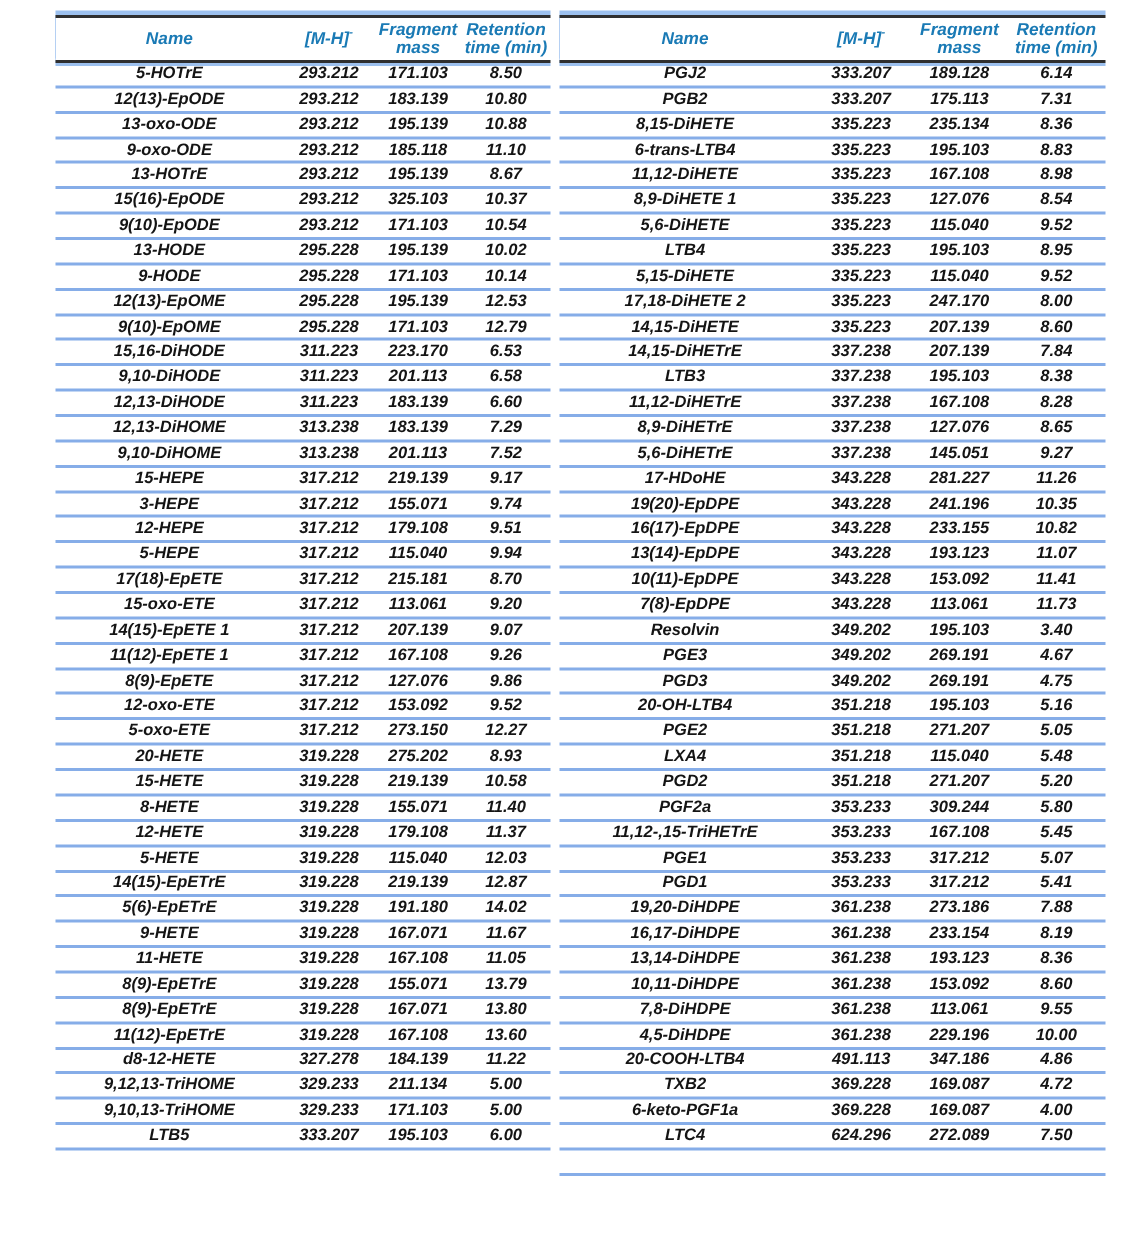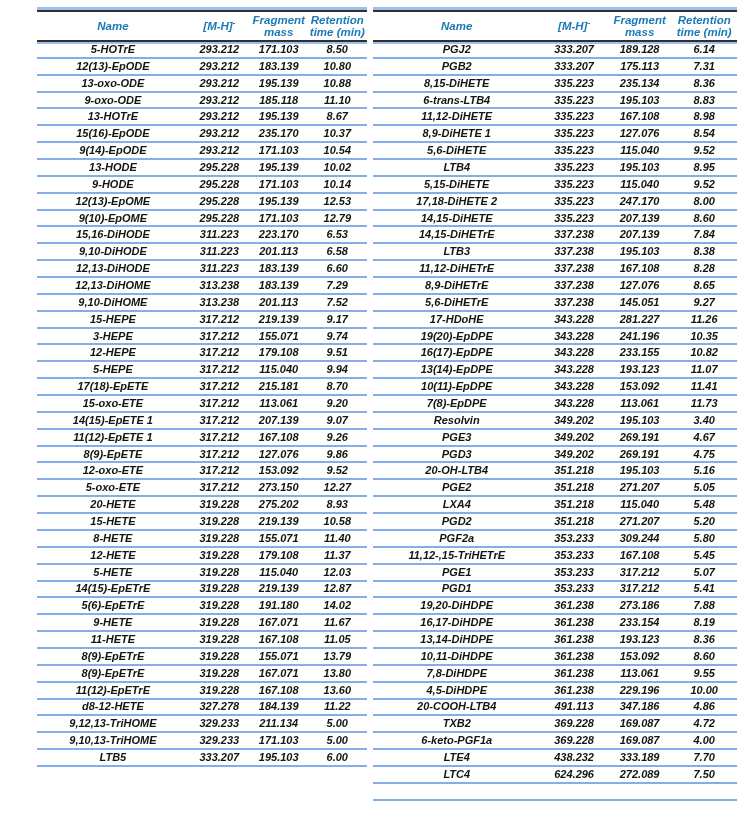--- a/index.html
+++ b/index.html
@@ -95,25 +95,25 @@
         </div>
         <div class="row">
           <div class="cell c-name">13-HOTrE</div>
           <div class="cell c-mh">293.212</div>
           <div class="cell c-frag">195.139</div>
           <div class="cell c-rt">8.67</div>
         </div>
         <div class="row">
           <div class="cell c-name">15(16)-EpODE</div>
           <div class="cell c-mh">293.212</div>
-          <div class="cell c-frag">235.170</div>
+          <div class="cell c-frag">325.103</div>
           <div class="cell c-rt">10.37</div>
         </div>
         <div class="row">
-          <div class="cell c-name">9(14)-EpODE</div>
+          <div class="cell c-name">9(10)-EpODE</div>
           <div class="cell c-mh">293.212</div>
           <div class="cell c-frag">171.103</div>
           <div class="cell c-rt">10.54</div>
         </div>
         <div class="row">
           <div class="cell c-name">13-HODE</div>
           <div class="cell c-mh">295.228</div>
           <div class="cell c-frag">195.139</div>
           <div class="cell c-rt">10.02</div>
         </div>
@@ -584,26 +584,20 @@
           <div class="cell c-frag">169.087</div>
           <div class="cell c-rt">4.72</div>
         </div>
         <div class="row">
           <div class="cell c-name">6-keto-PGF1a</div>
           <div class="cell c-mh">369.228</div>
           <div class="cell c-frag">169.087</div>
           <div class="cell c-rt">4.00</div>
         </div>
         <div class="row">
-          <div class="cell c-name">LTE4</div>
-          <div class="cell c-mh">438.232</div>
-          <div class="cell c-frag">333.189</div>
-          <div class="cell c-rt">7.70</div>
-        </div>
-        <div class="row">
           <div class="cell c-name">LTC4</div>
           <div class="cell c-mh">624.296</div>
           <div class="cell c-frag">272.089</div>
           <div class="cell c-rt">7.50</div>
         </div>
         <div class="row">
           <div class="cell c-name"></div>
           <div class="cell c-mh"></div>
           <div class="cell c-frag"></div>
           <div class="cell c-rt"></div>

